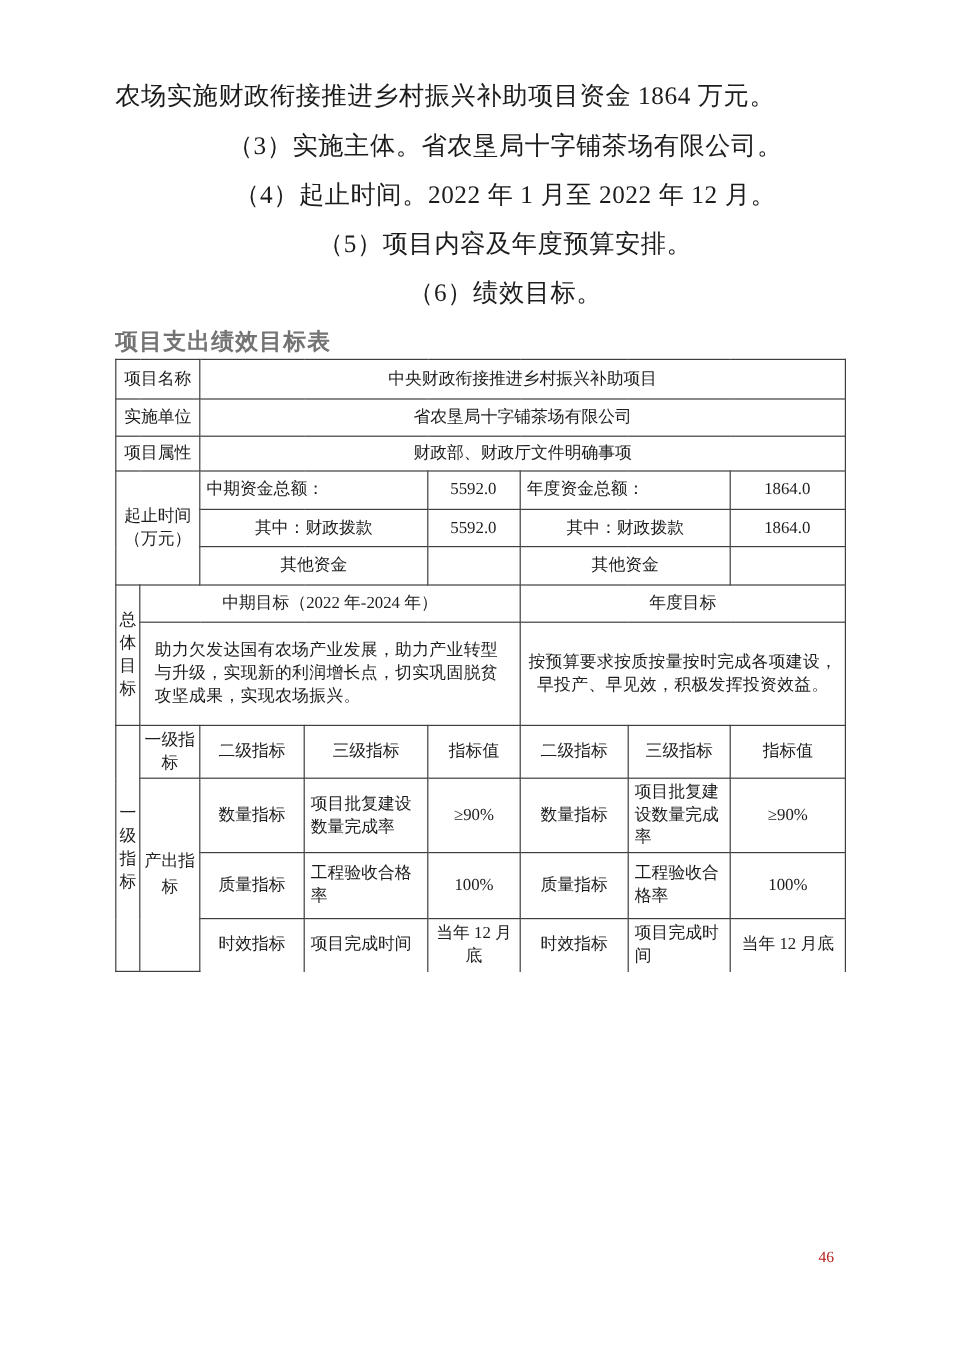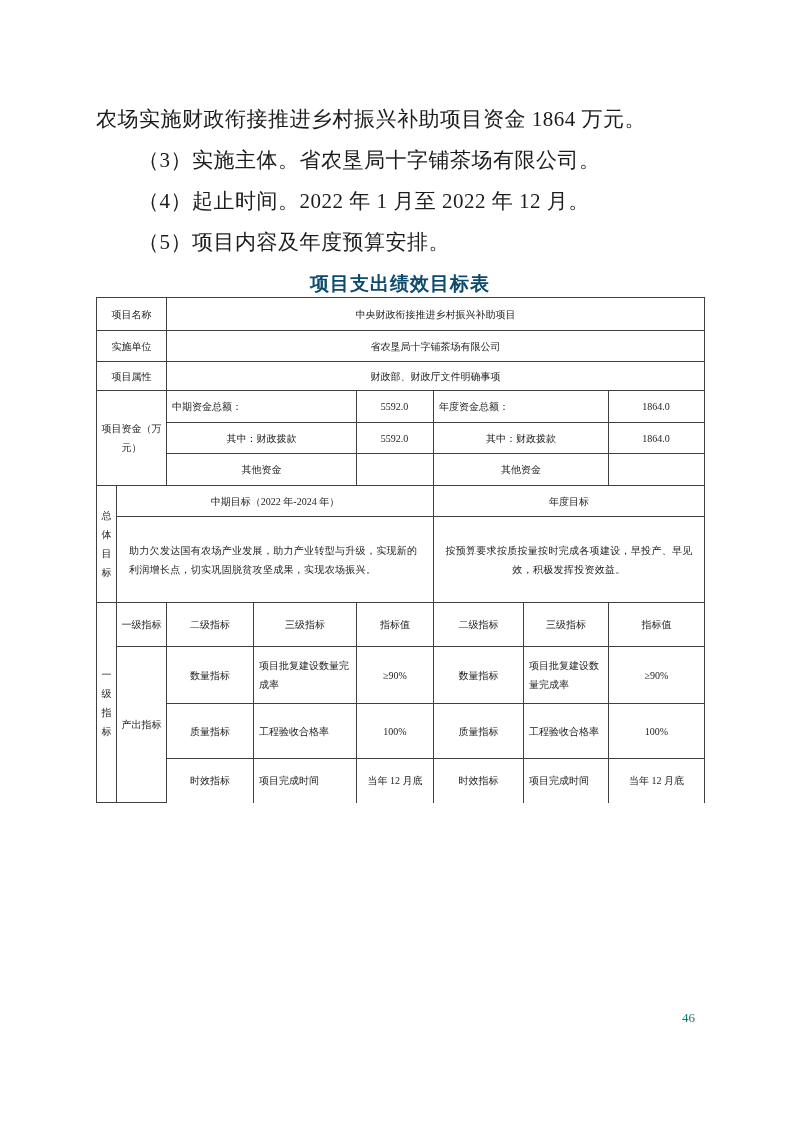--- a/index.html
+++ b/index.html
@@ -13,47 +13,46 @@
   }
   .content {
     position:absolute; left:96px; top:0; width:608px;
   }
   .body-line, .body-para {
     margin:0;
     font-size:21px;
     line-height:41px;
     letter-spacing:0.5px;
   }
-  .pad-top { padding-top:99px; }
-  .indent { text-indent:2em; }
+  .pad-top { padding-top:60px; }
+  .indent { text-indent:2em;text-align:center; }
   .body-para { text-align:justify; }
   .table-title {
     margin:7px 0 0 0;
-    text-align:center;
     font-family:"Liberation Sans","DejaVu Sans",sans-serif;
     font-size:19px;
     font-weight:bold;
-    color:#0c4a6e;
+    color:#737373;
     line-height:27px;
     letter-spacing:1px;
   }
   .table-subtitle {
     text-align:center;
     font-size:13px;
     line-height:20px;
     margin-bottom:1px;
   }
   table.target-table {
     border-collapse:collapse;
     table-layout:fixed;
     width:608px;
   }
   .target-table td {
     border:1px solid #3f3f3f;
-    font-size:10px;
+    font-size:14px;
     text-align:center;
     vertical-align:middle;
     padding:1px 2px;
     line-height:19px;
     overflow:hidden;
   }
   
   tr.h33 { height:33px; } tr.h31 { height:31px; } tr.h29 { height:29px; }
   tr.h32 { height:32px; } tr.h86 { height:86px; } tr.h44 { height:44px; }
   tr.h57 { height:57px; } tr.h55 { height:55px; }
@@ -78,34 +77,35 @@
   }
   .lvl3 {
     text-align:left !important;
     padding:2px 5px !important;
   }
   
   tr.cut td { border-bottom:none; }
   .page-number {
     position:absolute;
     right:99px;
-    bottom:96px;
+    bottom:66px;
     font-size:13px;
-    color:#0f766e;
+    color:#b91c1c;
   }
 </style>
 </head>
 <body>
 
 <div class="content">
 
   <p class="body-line pad-top">农场实施财政衔接推进乡村振兴补助项目资金 1864 万元。</p>
   <p class="body-line indent">（3）实施主体。省农垦局十字铺茶场有限公司。</p>
   <p class="body-line indent">（4）起止时间。2022 年 1 月至 2022 年 12 月。</p>
   <p class="body-line indent">（5）项目内容及年度预算安排。</p>
+  <p class="body-line indent">（6）绩效目标。</p>
 
   <h3 class="table-title">项目支出绩效目标表</h3>
 
   <table class="target-table">
     <colgroup>
       <col style="width:20px">
         <col style="width:50px">
         <col style="width:87px">
         <col style="width:103px">
       <col style="width:77px">
@@ -124,21 +124,21 @@
       <td colspan="2">实施单位</td>
       <td colspan="6">省农垦局十字铺茶场有限公司</td>
     </tr>
 
     <tr class="h29">
       <td colspan="2">项目属性</td>
       <td colspan="6">财政部、财政厅文件明确事项</td>
     </tr>
 
     <tr class="h32">
-      <td colspan="2" rowspan="3">项目资金（万元）</td>
+      <td colspan="2" rowspan="3">起止时间（万元）</td>
       <td colspan="2" class="ta-l">中期资金总额：</td>
       <td class="ta-r">5592.0</td>
       <td colspan="2" class="ta-l">年度资金总额：</td>
       <td class="ta-r">1864.0</td>
     </tr>
 
     <tr class="h31">
       <td colspan="2">其中：财政拨款</td>
       <td class="ta-r">5592.0</td>
       <td colspan="2">其中：财政拨款</td>

